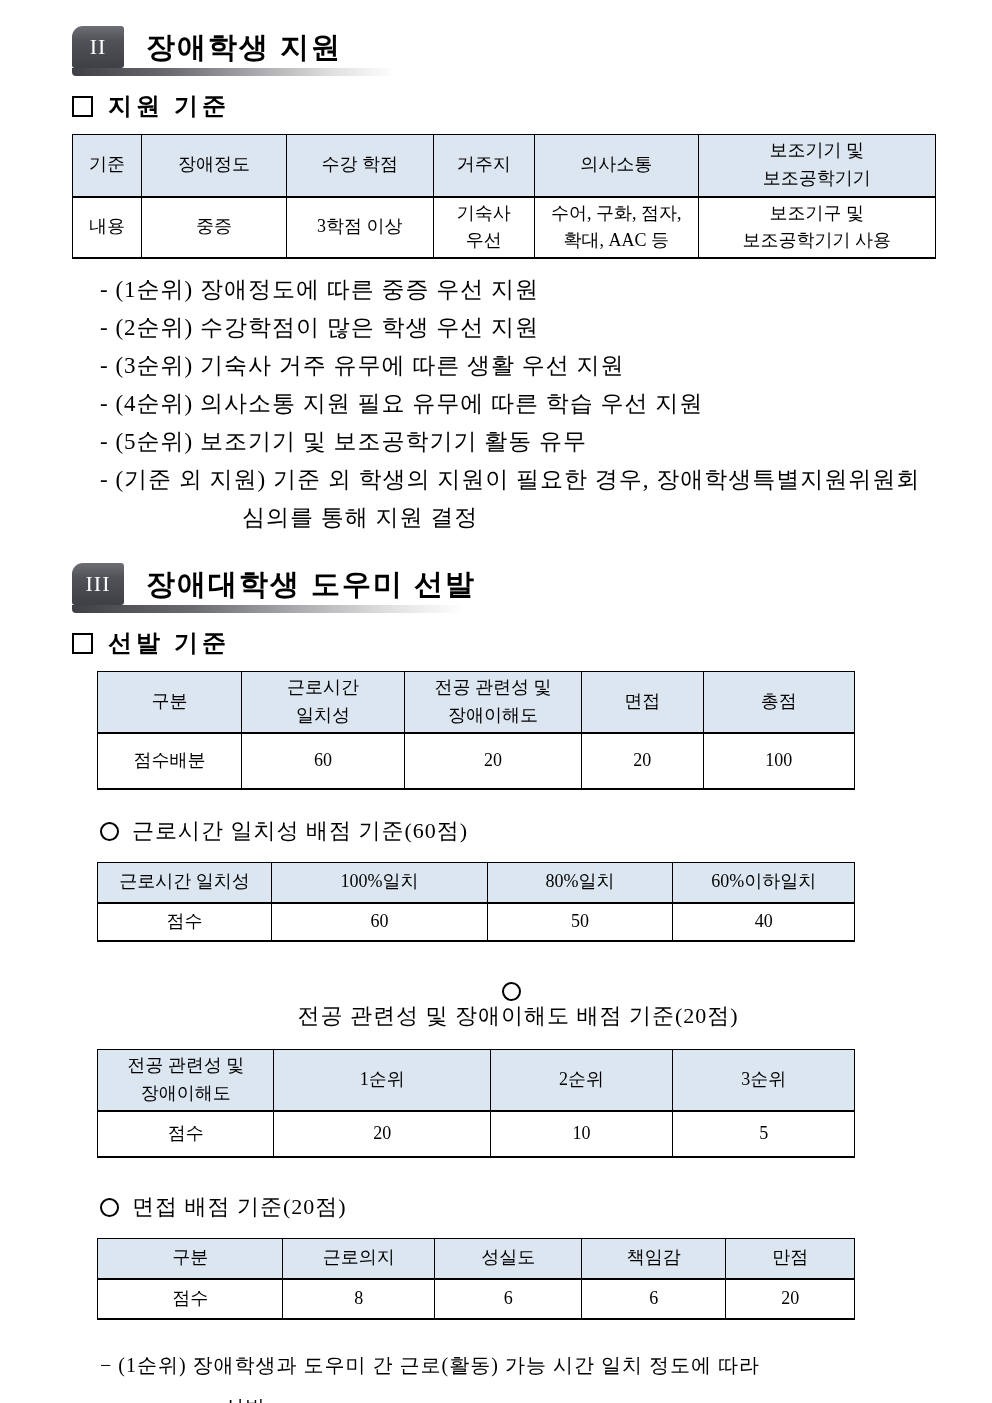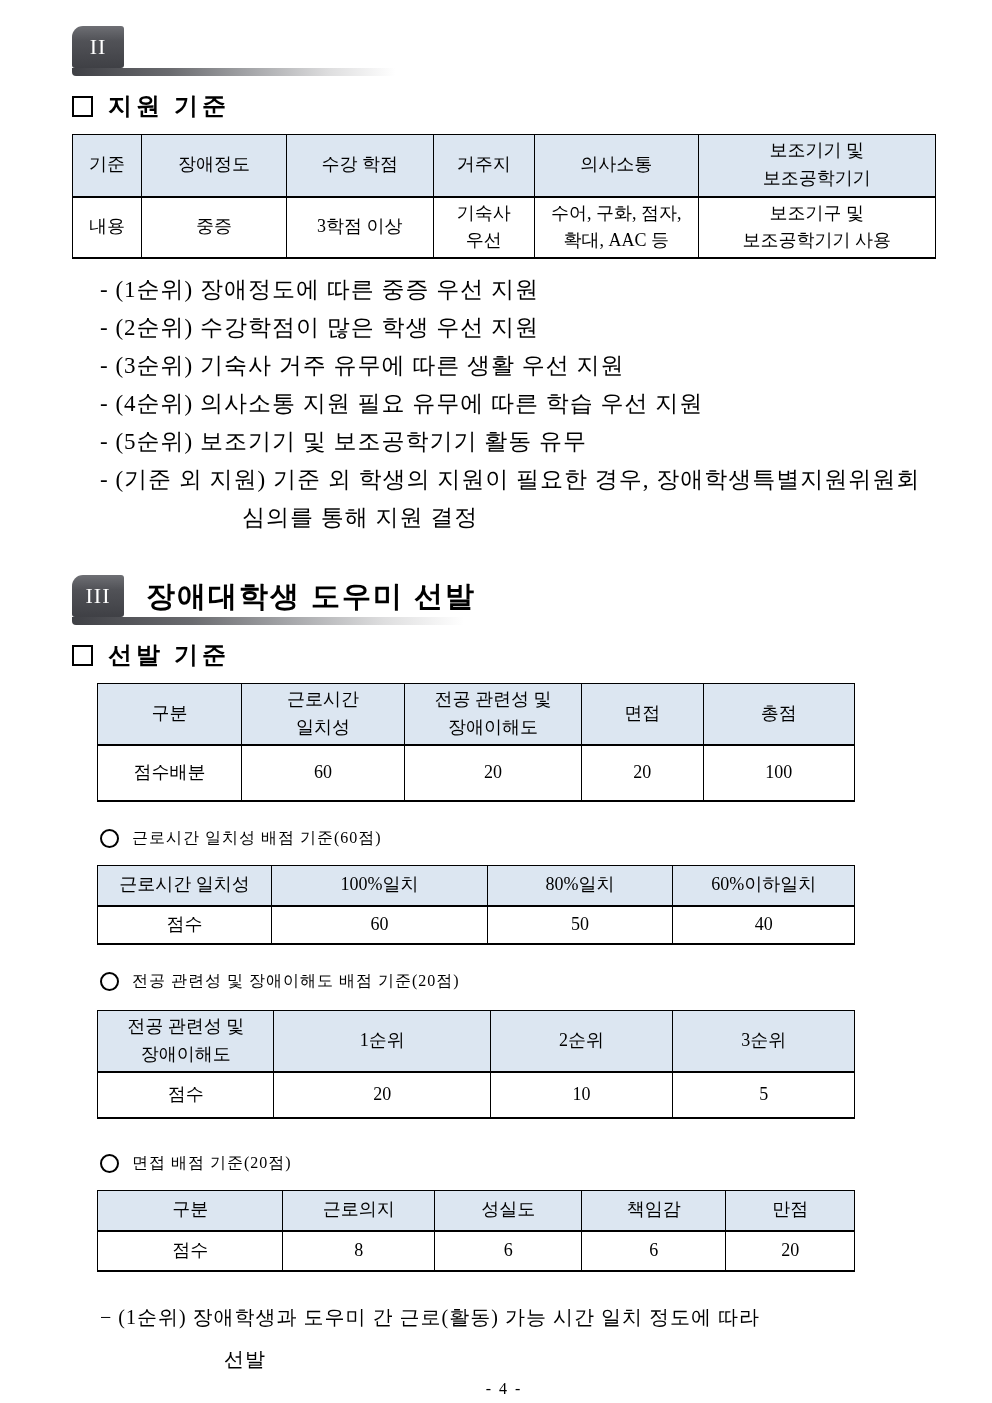--- a/index.html
+++ b/index.html
@@ -62,43 +62,44 @@
   .t5 tbody td { height: 40px; }
 
   
   .notes { margin: 12px 0 0 28px; font-size: 23px; }
   .notes p { line-height: 38px; letter-spacing: 1px; }
   .notes p.cont { padding-left: 142px; }
 
   
   .crit-head { display: flex; align-items: center; margin: 30px 0 0 28px; }
   .crit-head.h1 { margin-top: 26px; }
-  .crit-head.h2 { margin-top: 26px; }
+  .crit-head.h2 { margin-top: 40px; flex-direction: column; }
   .crit-head.h3 { margin-top: 34px; }
   .circ-icon { width: 19px; height: 19px; border: 2px solid #000; border-radius: 50%; margin-right: 13px; flex: 0 0 19px; }
-  .crit-title { font-size: 16px; letter-spacing: 1px; }
+  .crit-title { font-size: 22px; letter-spacing: 1px; }
 
   
   .bottom-note { margin: 24px 0 0 28px; font-size: 20px; }
   .bottom-note p { line-height: 42px; letter-spacing: 1px; }
   .bottom-note p.cont { padding-left: 124px; }
 
   
   .pagenum { text-align: center; font-size: 16px; margin-top: 0; letter-spacing: 2px; }
 </style>
 </head>
 <body>
 
 <div class="page">
 
   <div class="sec-head">
     <div class="sec-row">
       <div class="badge">
         <span>II</span>
       </div>
+      <div class="sec-title">장애학생 지원</div>
     </div>
     <div class="swoosh s2"></div>
   </div>
 
   <div class="subhead">
     <span class="sq-icon"></span>
     <span class="subhead-text">지원 기준</span>
   </div>
 
   <table class="t1">
@@ -139,21 +140,21 @@
   <div class="notes">
     <p>- (1순위) 장애정도에 따른 중증 우선 지원</p>
     <p>- (2순위) 수강학점이 많은 학생 우선 지원</p>
     <p>- (3순위) 기숙사 거주 유무에 따른 생활 우선 지원</p>
     <p>- (4순위) 의사소통 지원 필요 유무에 따른 학습 우선 지원</p>
     <p>- (5순위) 보조기기 및 보조공학기기 활동 유무</p>
     <p>- (기준 외 지원) 기준 외 학생의 지원이 필요한 경우, 장애학생특별지원위원회</p>
     <p class="cont">심의를 통해 지원 결정</p>
   </div>
 
-  <div class="sec-head" style="margin-top:38px;">
+  <div class="sec-head" style="margin-top:26px;">
     <div class="sec-row">
       <div class="badge">
         <span>III</span>
       </div>
       <div class="sec-title">장애대학생 도우미 선발</div>
     </div>
     <div class="swoosh s3"></div>
   </div>
 
   <div class="subhead">

